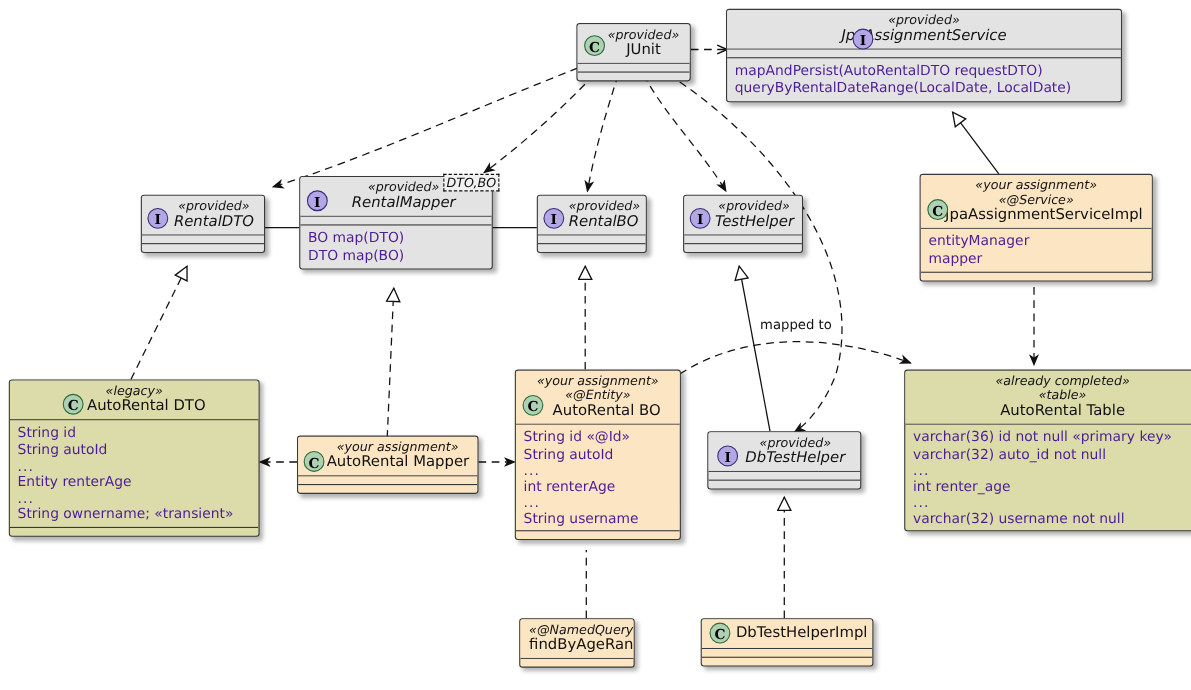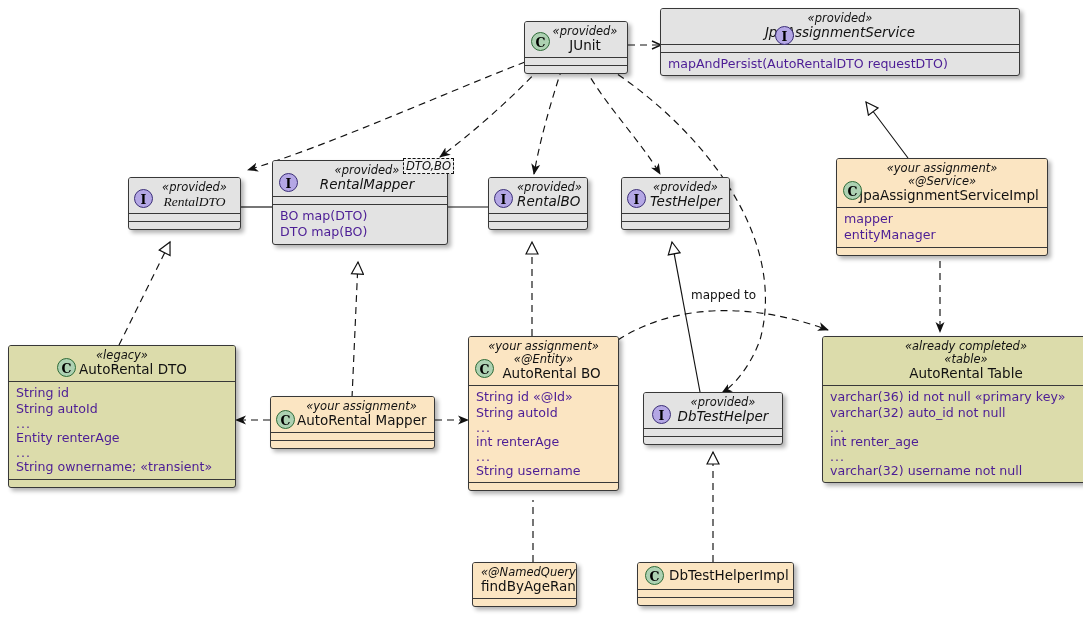--- a/index.html
+++ b/index.html
@@ -177,28 +177,29 @@
     <div class="hdr">
       <span class="badge i" style="left:114px;top:17px;">I</span>
       <span class="stereo">«provided»</span>
       <span class="nname ital">JpaAssignmentService</span>
     </div>
     <div class="sep"></div>
     <div class="compart empty"></div>
     <div class="sep"></div>
     <div class="compart">
       <div class="row">mapAndPersist(AutoRentalDTO requestDTO)</div>
+      <div class="row">queryByRentalDateRange(LocalDate, LocalDate)</div>
     </div>
   </div>
 
   <div class="node gray" style="left:128px;top:177px;width:113px;">
     <div class="hdr">
       <span class="badge i" style="left:5px;top:11px;">I</span>
       <span class="stereo" style="padding-left:20px;">«provided»</span>
-      <span class="nname ital" style="padding-left:20px;font-family:Liberation Serif, serif;">RentalDTO</span>
+      <span class="nname ital" style="padding-left:20px;">RentalDTO</span>
     </div>
     <div class="sep"></div>
     <div class="compart empty"></div>
     <div class="sep"></div>
     <div class="compart empty"></div>
   </div>
 
   <div class="node gray" style="left:272px;top:160px;width:176px;">
     <div class="hdr">
       <span class="badge i" style="left:6px;top:12px;">I</span>
@@ -242,22 +243,22 @@
 
   <div class="node tan" style="left:836px;top:158px;width:212px;">
     <div class="hdr">
       <span class="badge c" style="left:6px;top:22px;">C</span>
       <span class="stereo">«your assignment»</span>
       <span class="stereo">«@Service»</span>
       <span class="nname" style="padding-left:14px;">JpaAssignmentServiceImpl</span>
     </div>
     <div class="sep"></div>
     <div class="compart">
+      <div class="row">entityManager</div>
       <div class="row">mapper</div>
-      <div class="row">entityManager</div>
     </div>
     <div class="sep"></div>
     <div class="compart empty"></div>
   </div>
 
   <div class="node olive" style="left:8px;top:345px;width:228px;">
     <div class="hdr">
       <span class="badge c" style="left:48px;top:12px;">C</span>
       <span class="stereo">«legacy»</span>
       <span class="nname" style="padding-left:22px;">AutoRental DTO</span>

